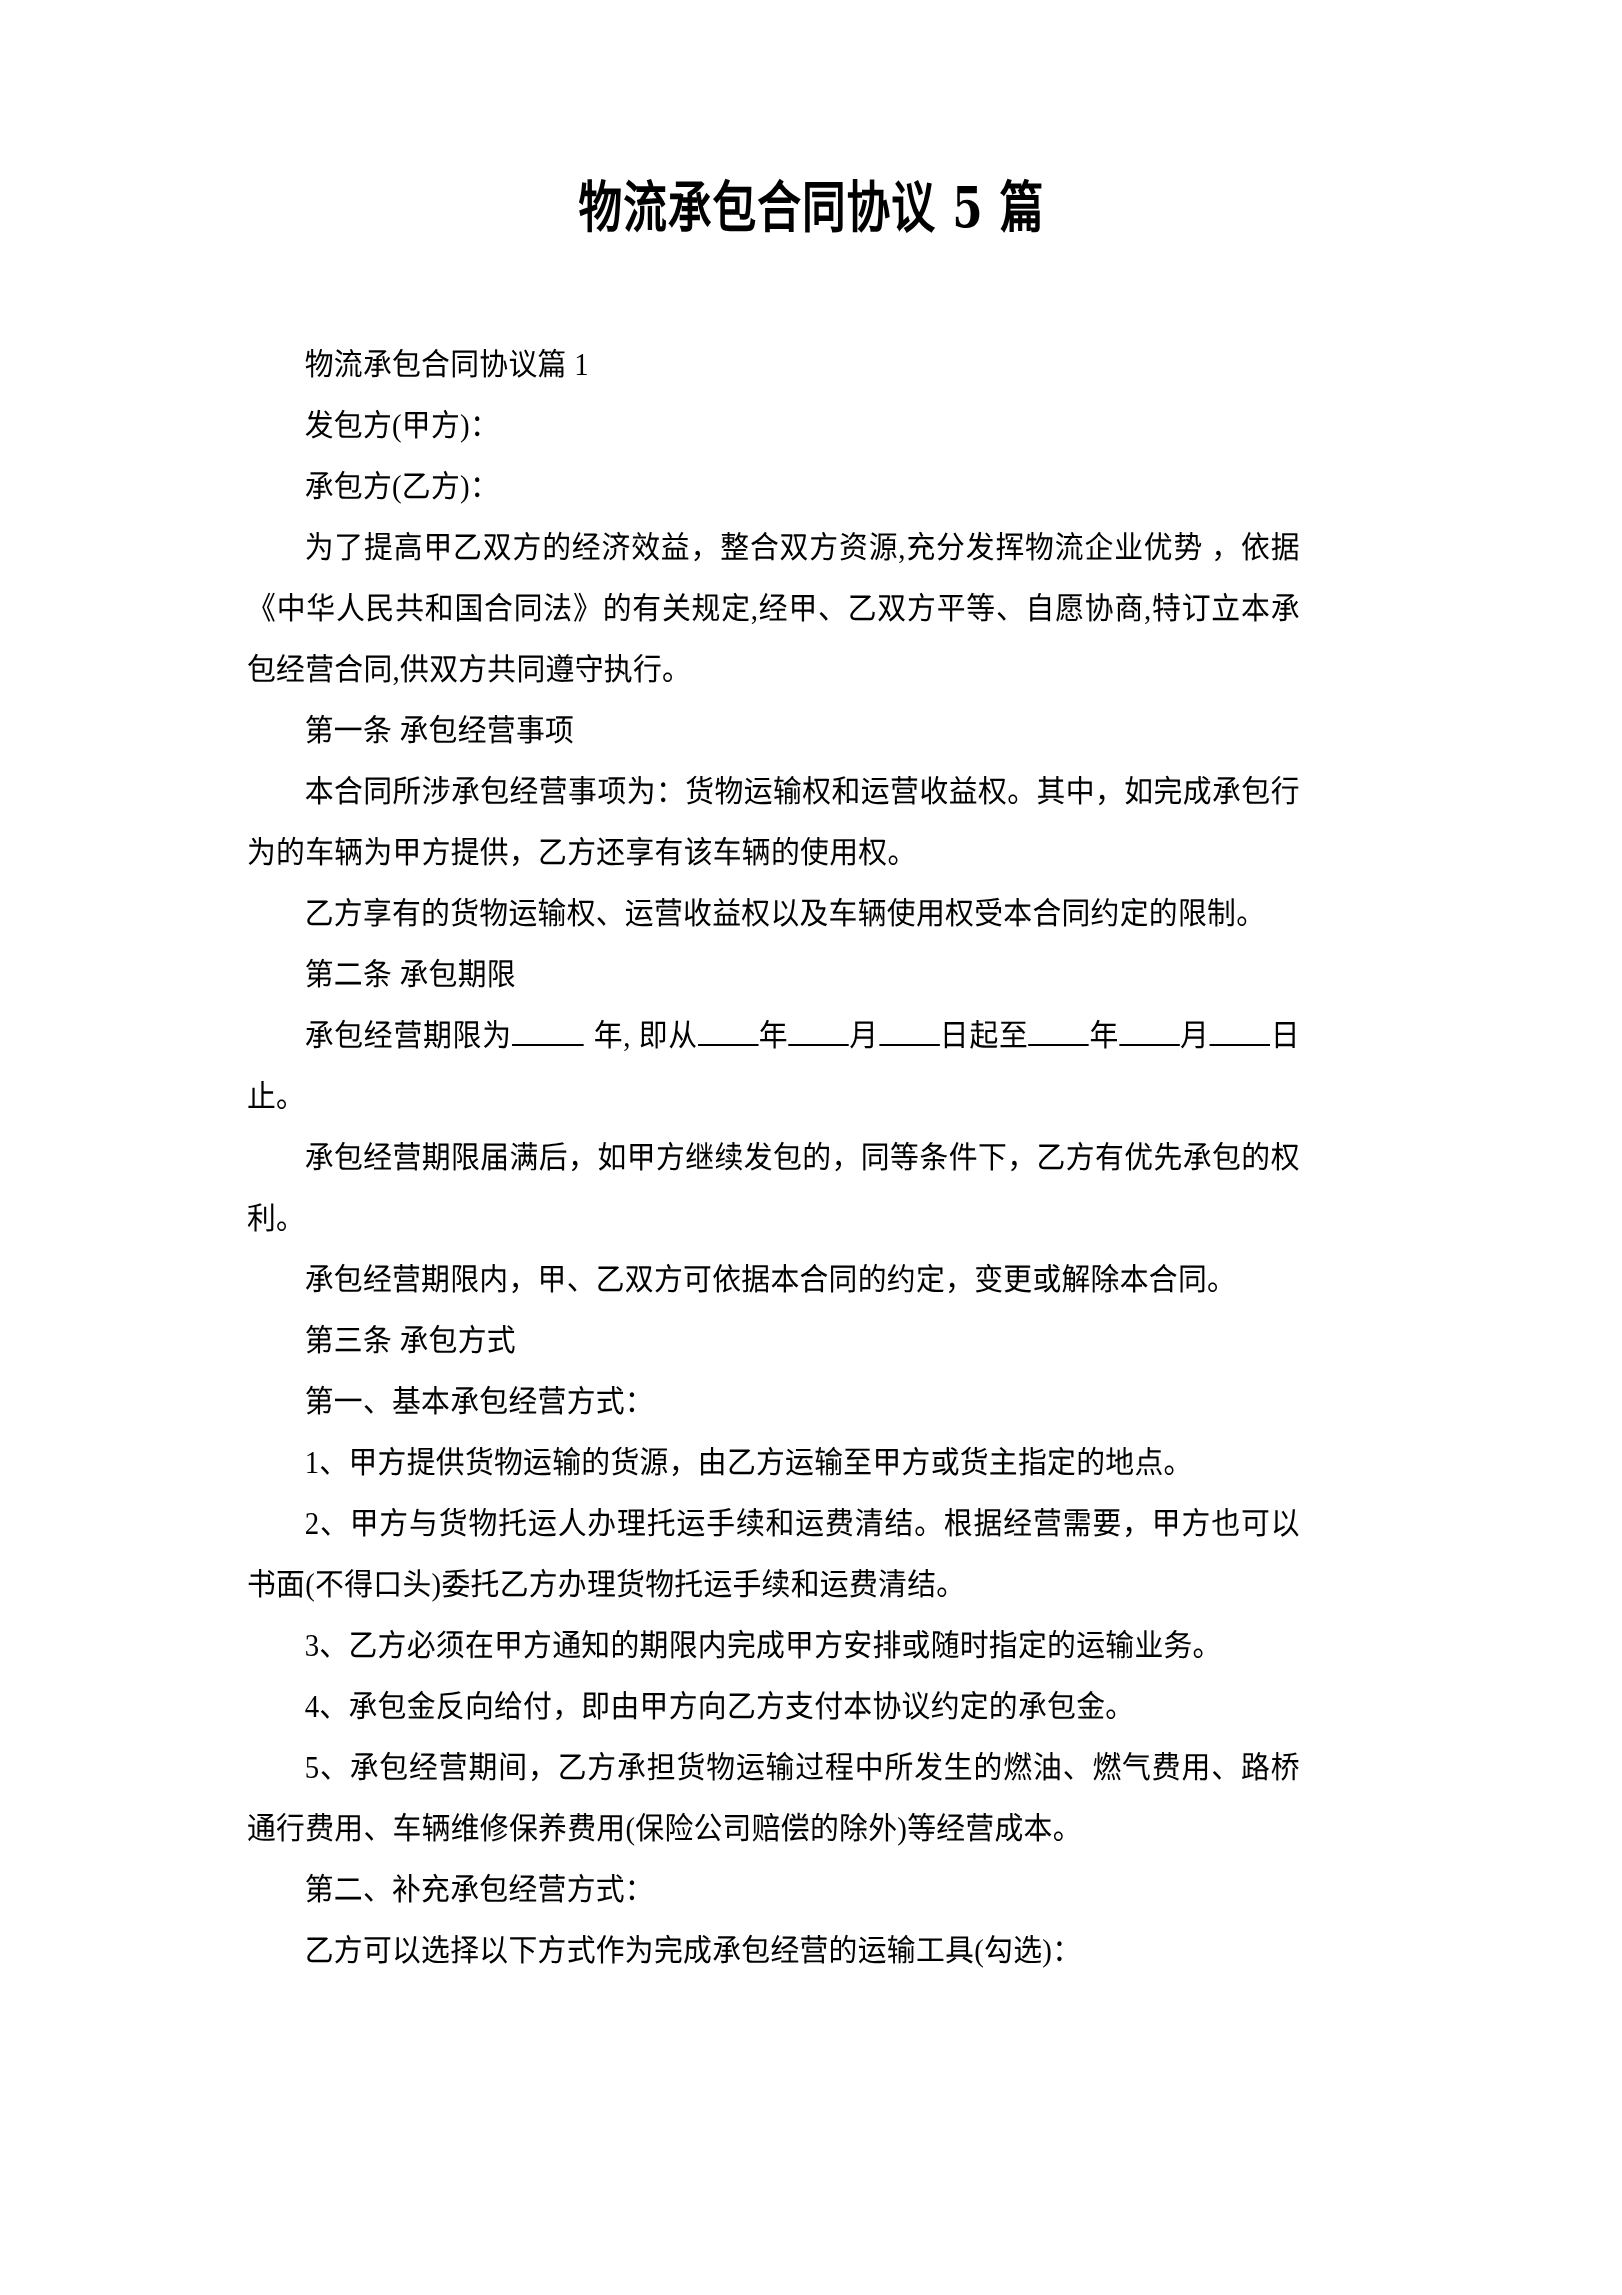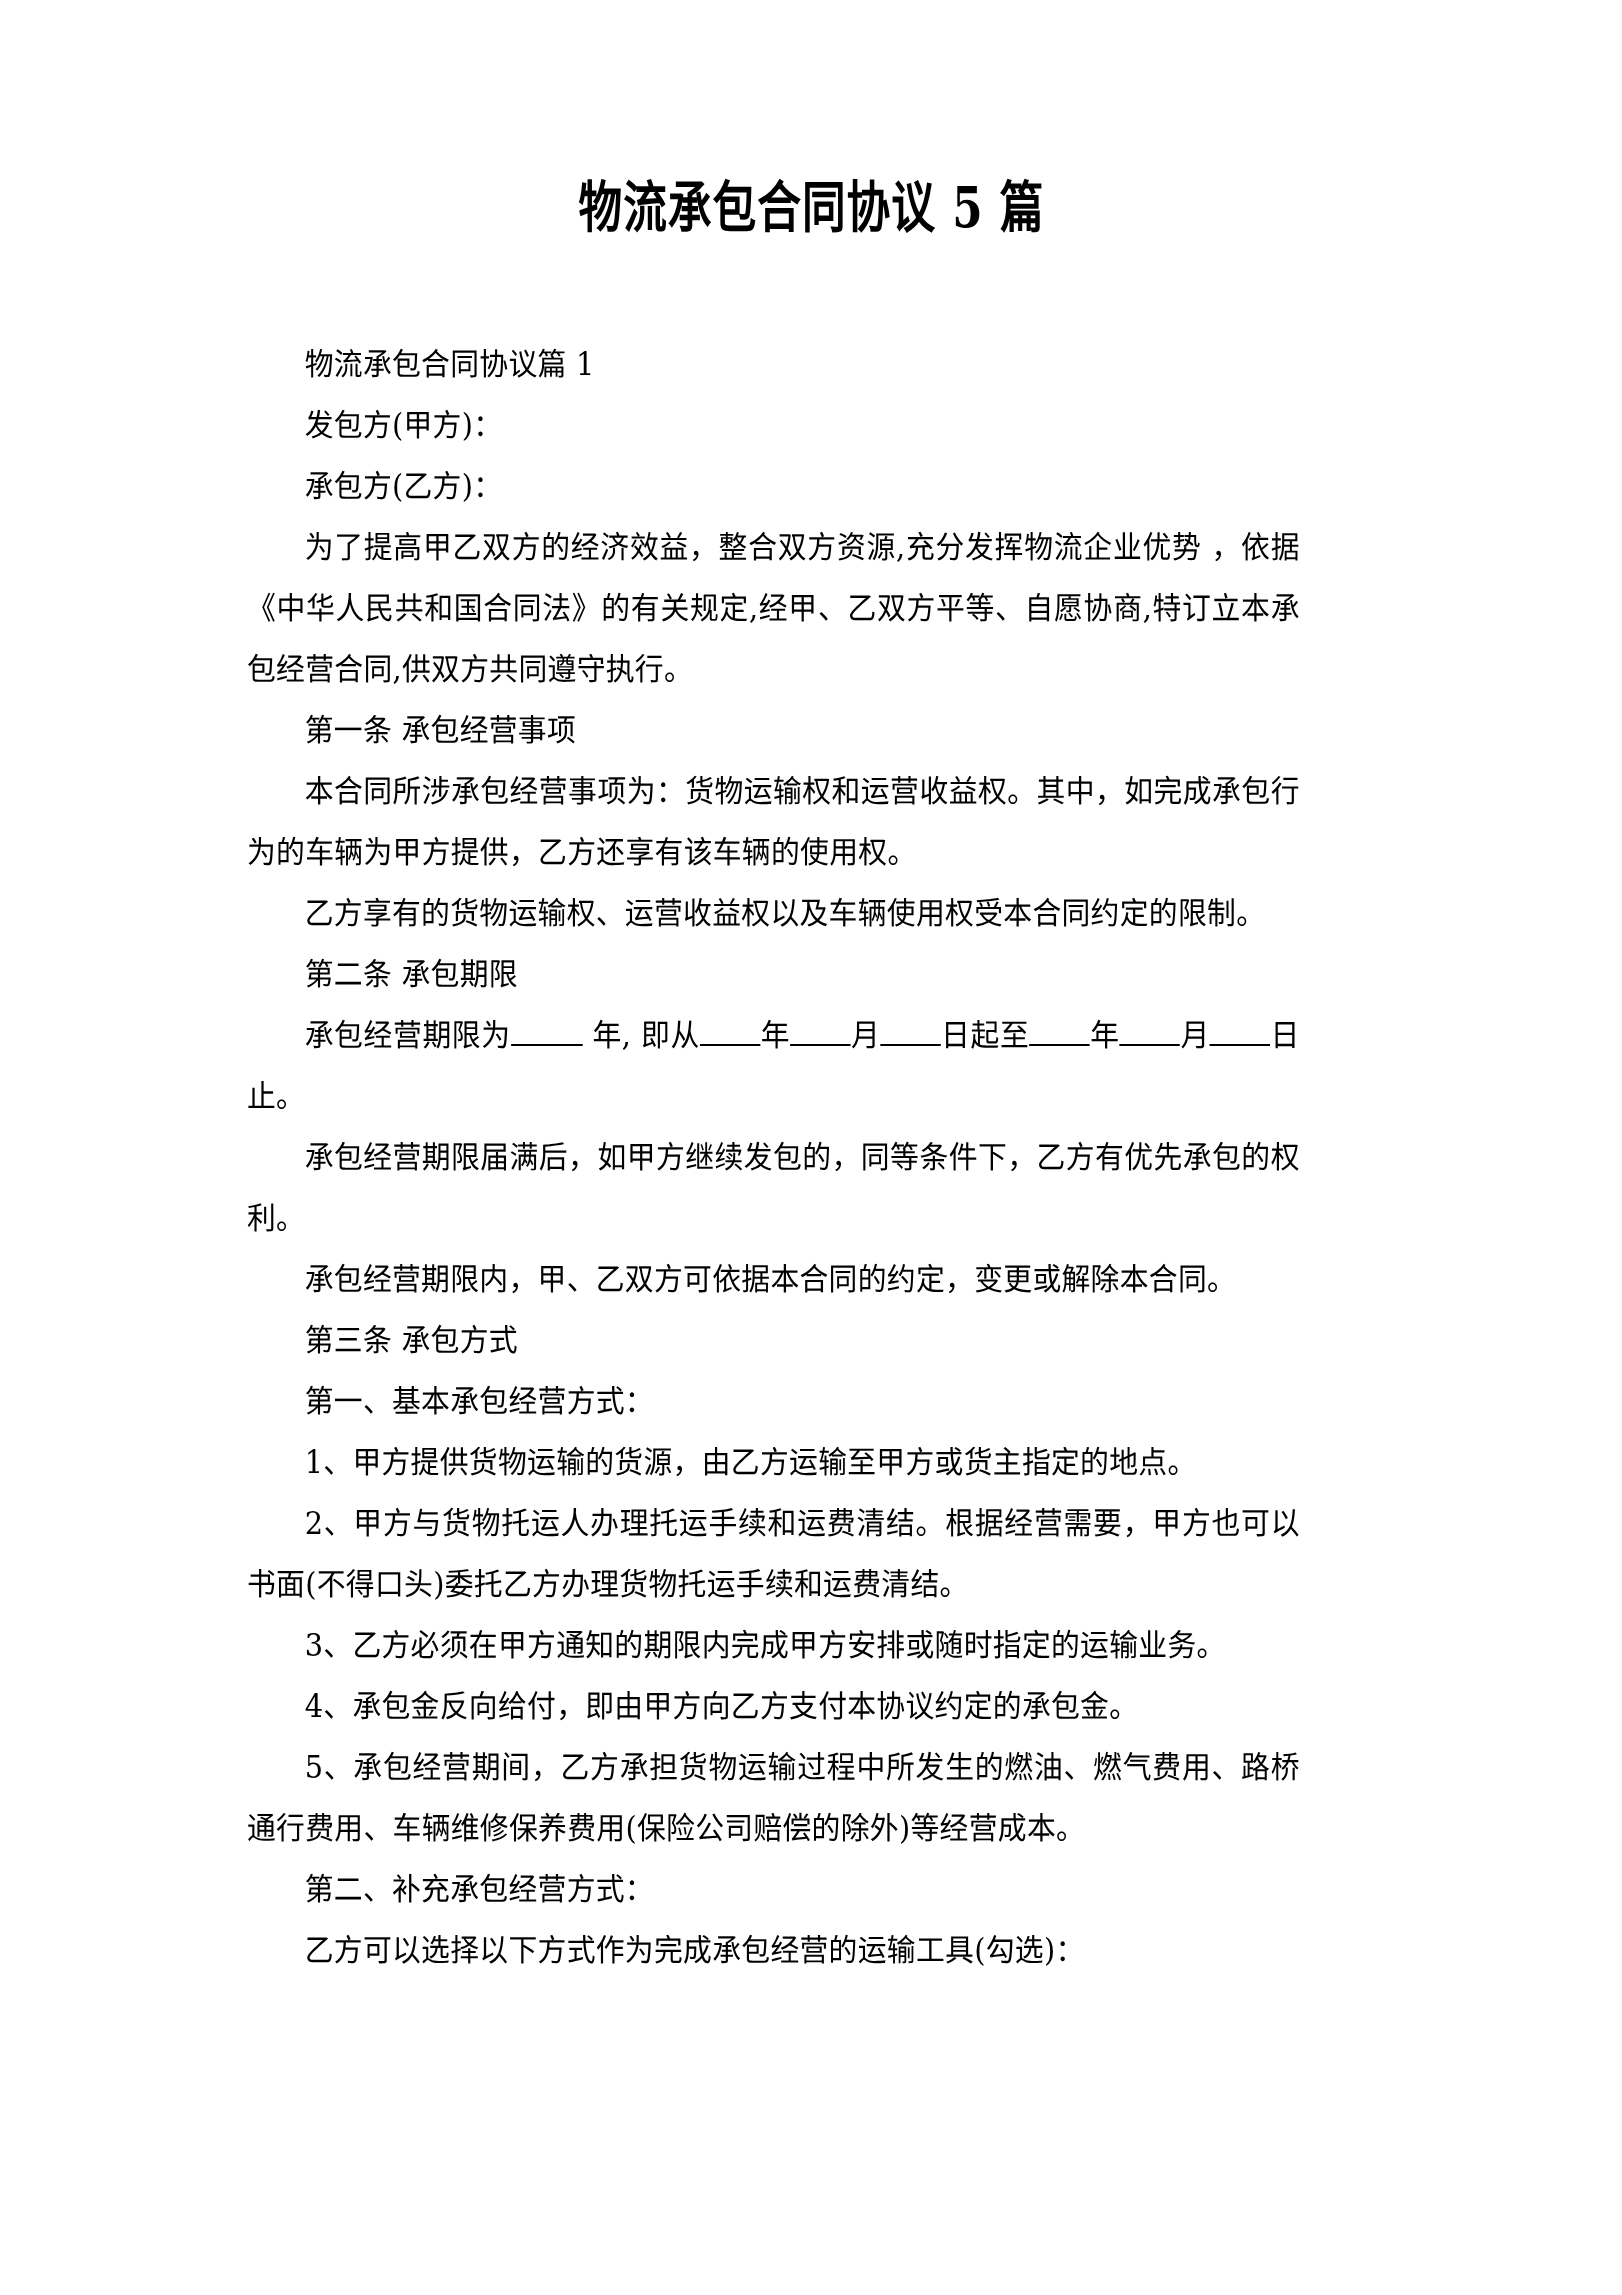--- a/index.html
+++ b/index.html
@@ -44,20 +44,21 @@
     transform-origin: center top;
     white-space: nowrap;
   }
 
   
   .body-block {
     position: absolute;
     left: 247px;
     top: 334px;
     width: 1132px;
+    font-family: Liberation Serif, serif;
   }
 
   .para {
     margin: 0 0 0 0;
     font-size: 31px;
     line-height: 61px;
     text-align: justify;
     text-justify: inter-ideograph;
     letter-spacing: 0.3px;
     transform: scaleX(0.93);

